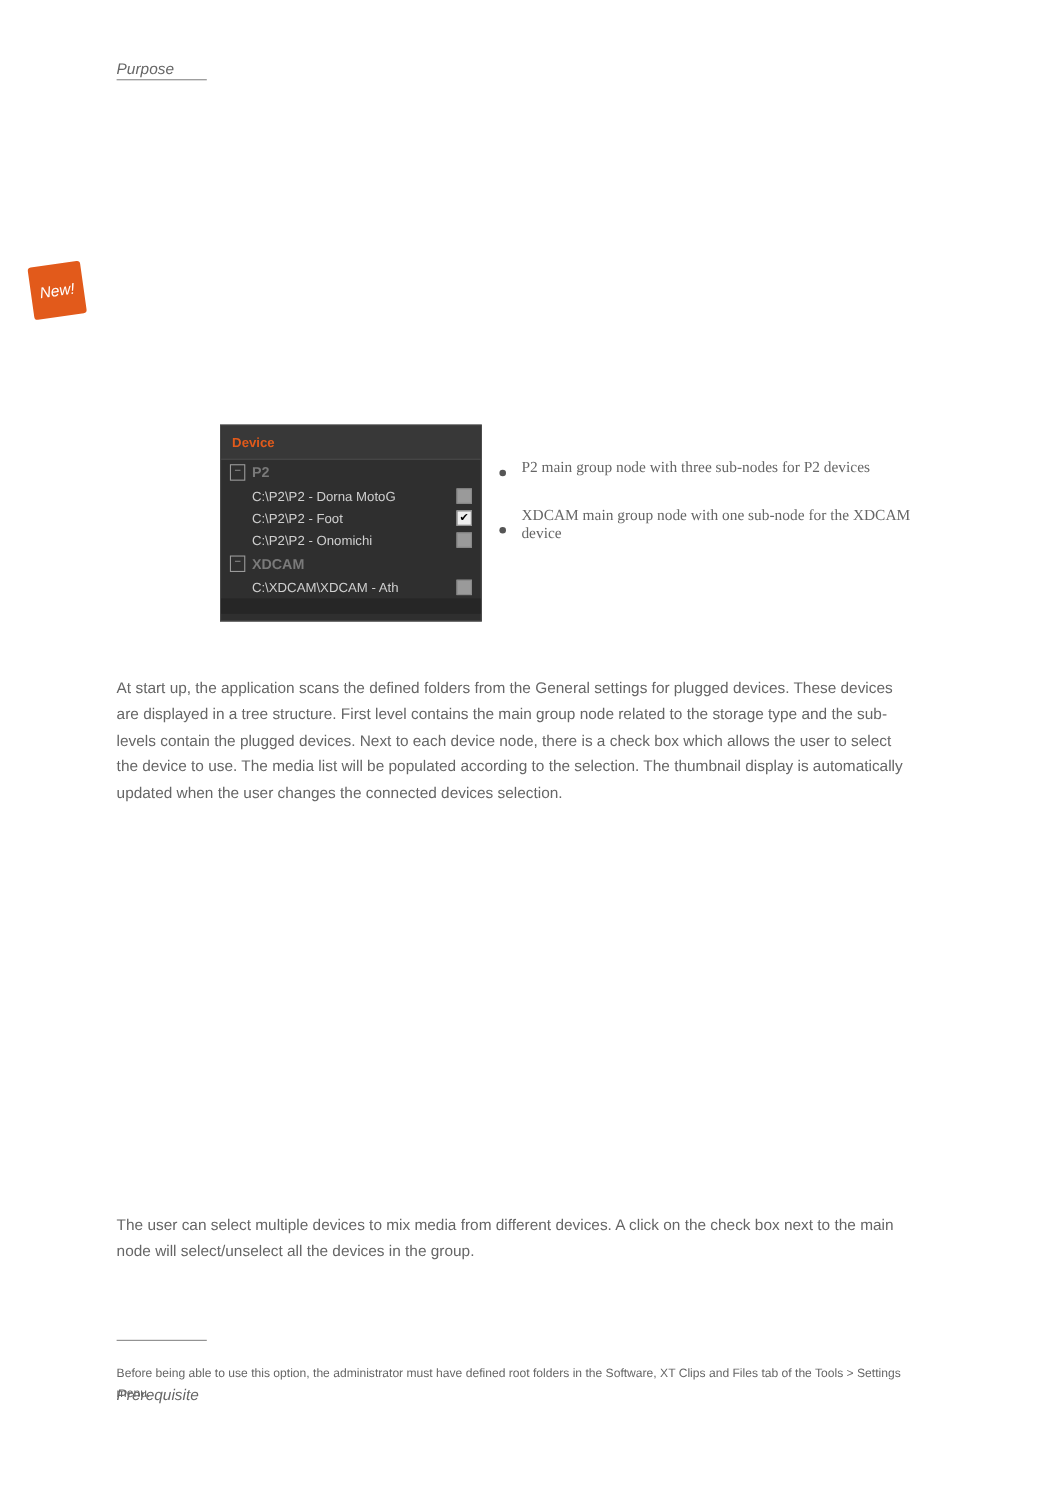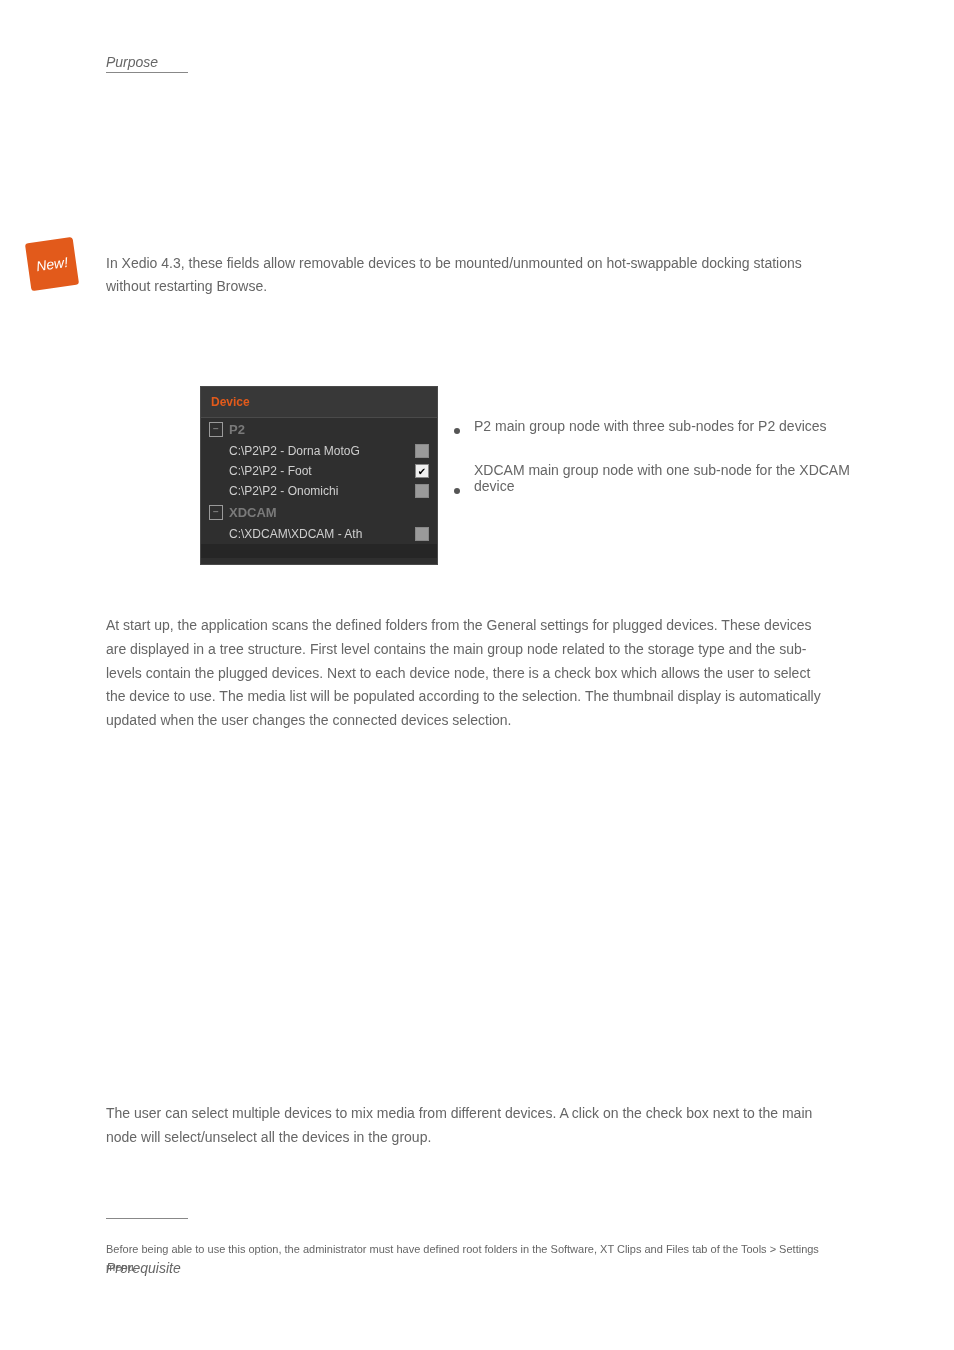--- a/index.html
+++ b/index.html
@@ -151,22 +151,23 @@
   .bullets-block {
     position: absolute;
     left: 454px;
     top: 418px;
     width: 400px;
     font-size: 14px;
     color: #666;
   }
   .bullets-block .row {
     display: flex;
-    align-items: flex-end;
+    align-items: center;
     margin-bottom: 28px;
+    font-family: Liberation Serif, serif;
   }
   .bullets-block .dot {
     width: 6px;
     height: 6px;
     background: #555;
     border-radius: 50%;
     margin-top: 7px;
     margin-right: 14px;
     flex-shrink: 0;
   }
@@ -228,21 +229,20 @@
 <div class="page">
 
   <div class="purpose-heading">Purpose</div>
   <div class="hr-top"></div>
 
 
   <div class="new-sticker">
     <span>New!</span>
   </div>
 
-  <div class="side-p">In Xedio 4.3, these fields allow removable devices to be mounted/unmounted on hot-swappable docking stations without restarting Browse.</div>
 
   <div class="device-panel">
     <div class="hdr">Device</div>
 
     <div class="group-row">
       <span class="exp">−</span>
       <span>P2</span>
     </div>
     <div class="item-row">
       <span>C:\P2\P2 - Dorna MotoG</span>

